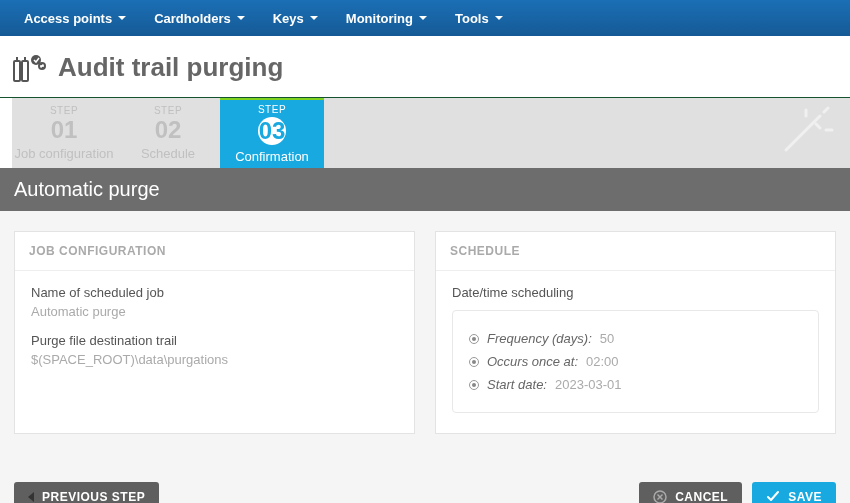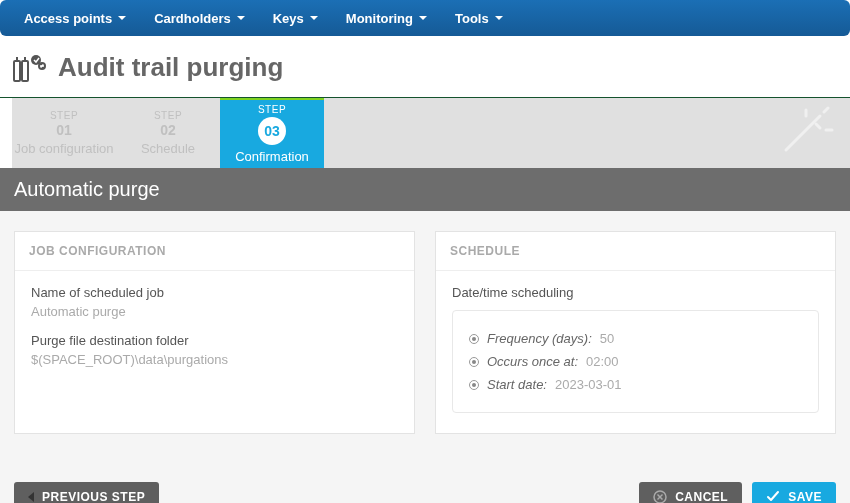--- a/index.html
+++ b/index.html
@@ -11,21 +11,20 @@
     color: #333;
   }
 
   
   .topnav {
     background: linear-gradient(#1b6fb5, #155a96);
     display: flex;
     padding: 0 10px;
     height: 36px;
     align-items: center;
-    border-radius: 6px;
   }
   .topnav-item {
     color: #fff;
     font-weight: bold;
     font-size: 13px;
     padding: 0 14px;
     display: flex;
     align-items: center;
     gap: 6px;
     cursor: pointer;
@@ -72,21 +71,21 @@
     justify-content: center;
     align-items: center;
     cursor: pointer;
   }
   .step .step-label {
     font-size: 10px;
     letter-spacing: 0.5px;
     margin-bottom: 2px;
   }
   .step .step-num {
-    font-size: 14px;
+    font-size: 24px;
     font-weight: bold;
     line-height: 1;
     margin-bottom: 4px;
   }
   .step .step-name {
     font-size: 13px;
   }
   .step.active {
     background: #18a9e0;
     color: #fff;
@@ -290,21 +289,21 @@
 
 <div class="subheader">Automatic purge</div>
 
 <div class="content">
 
   <div class="panel">
     <div class="panel-header">JOB CONFIGURATION</div>
     <div class="panel-body">
       <div class="field-label">Name of scheduled job</div>
       <div class="field-value">Automatic purge</div>
-      <div class="field-label">Purge file destination folder</div>
+      <div class="field-label">Purge file destination trail</div>
       <div class="field-value">$(SPACE_ROOT)\data\purgations</div>
     </div>
   </div>
 
   <div class="panel">
     <div class="panel-header">SCHEDULE</div>
     <div class="panel-body">
       <div class="field-label">Date/time scheduling</div>
       <div class="sched-group">
         <div class="sched-row">

